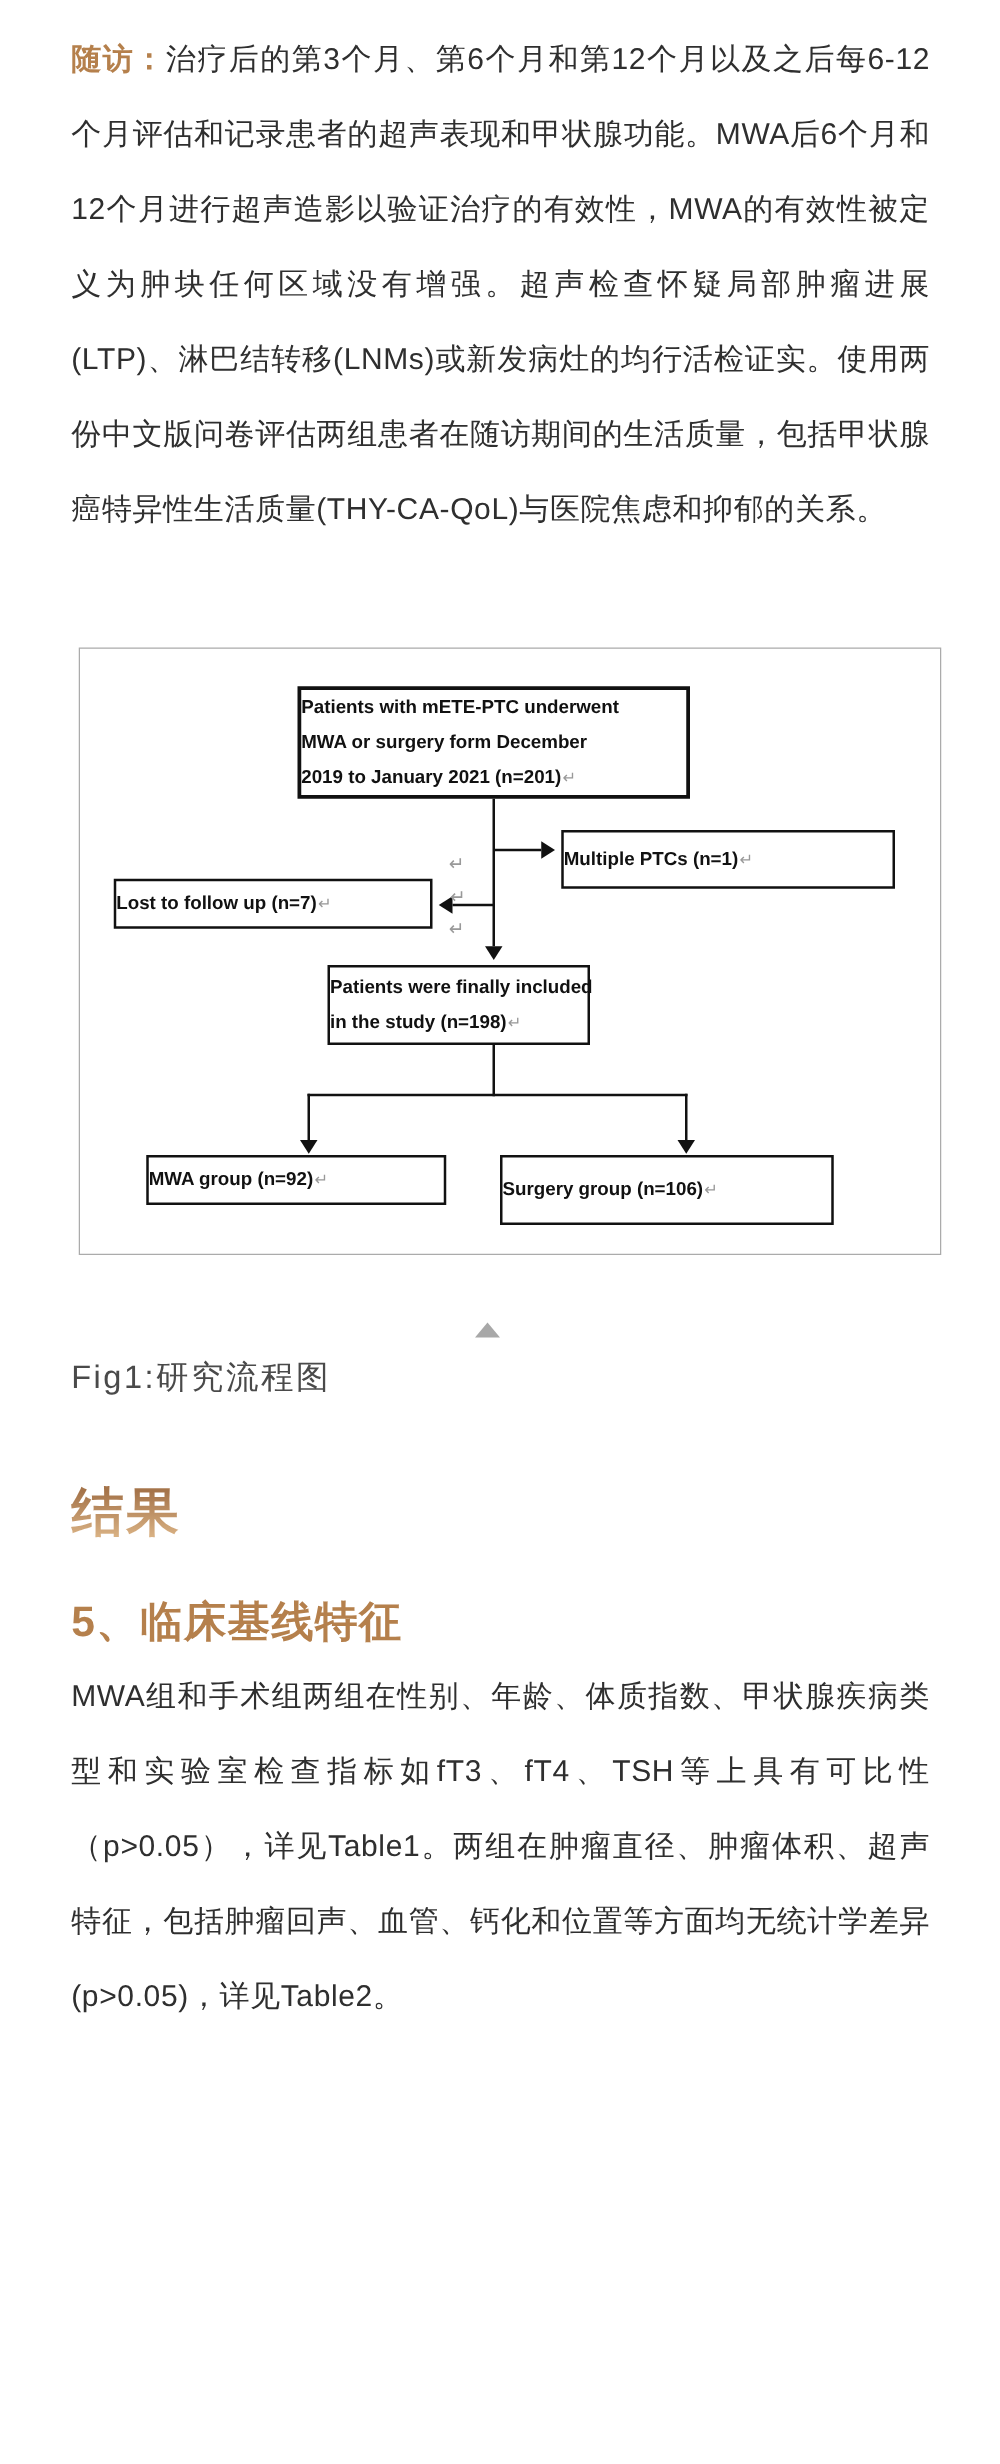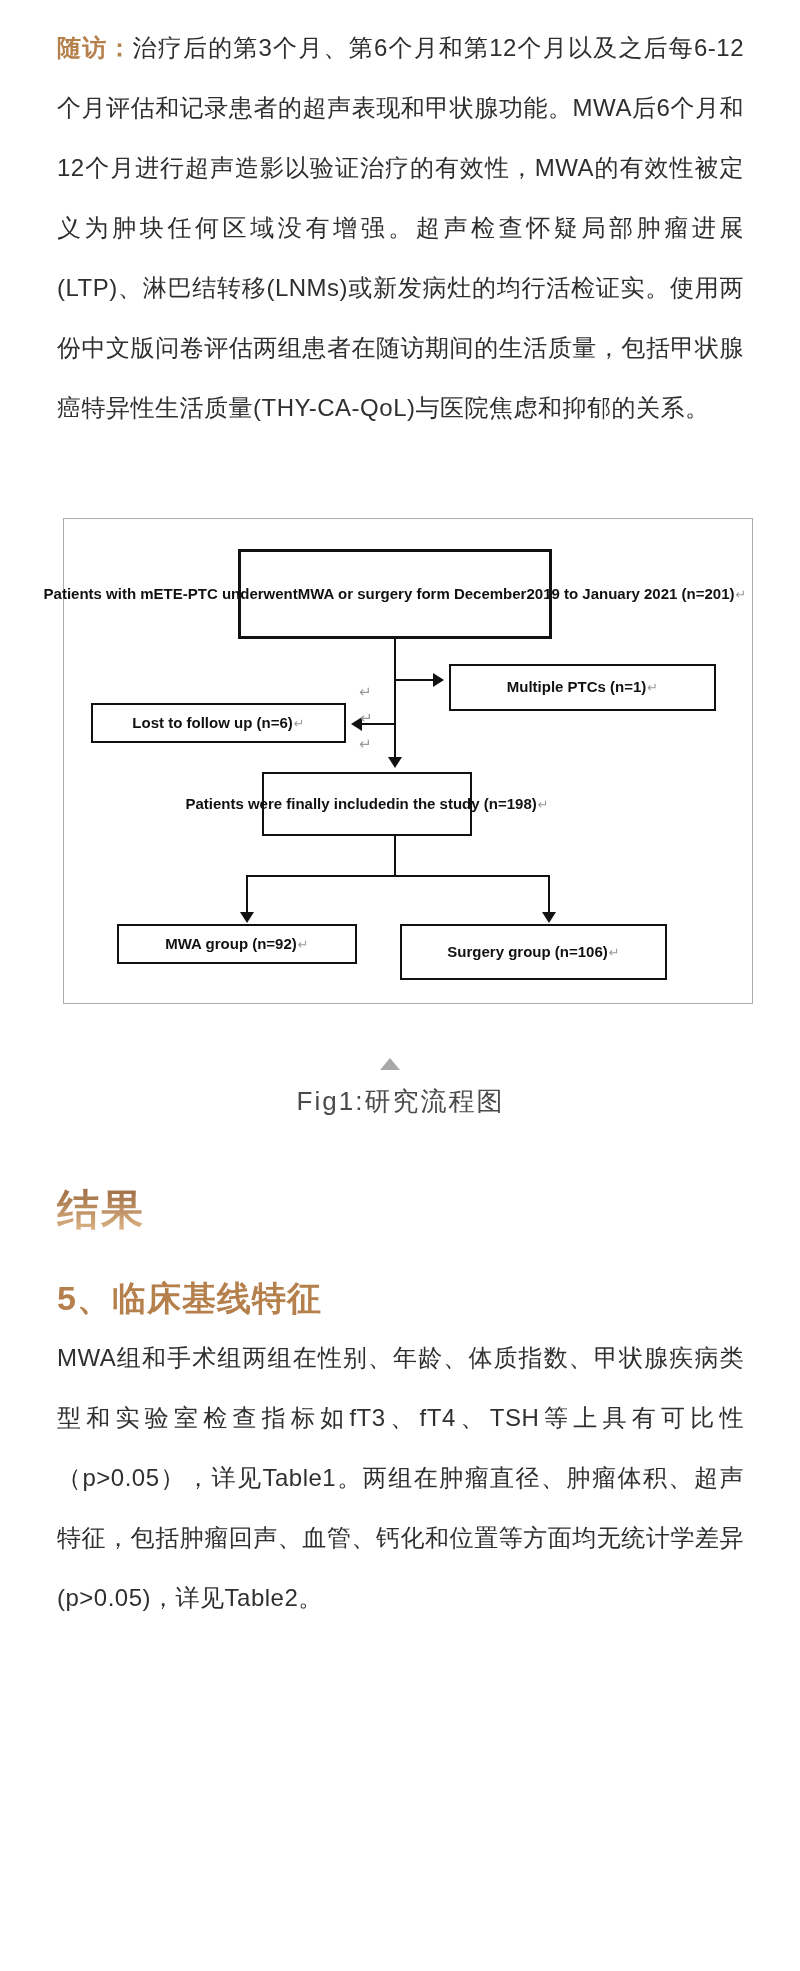--- a/index.html
+++ b/index.html
@@ -20,41 +20,41 @@
   .lead { color: #b5804c; font-weight: 700; }
 
   
   .figure-wrap { margin: 80px 0 0 6px; }
   .flow-container {
     position: relative; width: 690px; height: 486px;
     border: 1px solid #ababab; background: #fff;
   }
   .fbox {
     position: absolute; border: 2px solid #111; background: #fff;
-    display: flex; flex-direction: row; align-items: center; justify-content: center;
+    display: flex; flex-direction: column; align-items: flex-start; justify-content: center;
     font-size: 15px; line-height: 28px; font-weight: 600; color: #111;
     text-align: center; white-space: nowrap;
   }
   .fbox.thick { border-width: 3px; }
   .ret { color: #999; font-weight: 400; font-size: 13px; margin-left: 1px; }
   .ret-float { position: absolute; color: #999; font-size: 15px; line-height: 15px; font-weight: 400; }
   .fline { position: absolute; background: #111; }
   .ahead { position: absolute; width: 0; height: 0; }
   .ahead.down  { border-left: 7px solid transparent; border-right: 7px solid transparent; border-top: 11px solid #111; }
   .ahead.right { border-top: 7px solid transparent; border-bottom: 7px solid transparent; border-left: 11px solid #111; }
   .ahead.left  { border-top: 7px solid transparent; border-bottom: 7px solid transparent; border-right: 11px solid #111; }
 
   
   .caption-arrow {
     width: 0; height: 0; margin: 54px auto 0 auto; position: relative; left: -11px;
     border-left: 10px solid transparent; border-right: 10px solid transparent;
     border-bottom: 12px solid #a8a8a8;
   }
   .figure-caption {
-    margin-top: 14px; text-align: center; font-size: 26px; line-height: 34px;
+    margin-top: 14px; font-size: 26px; line-height: 34px;
     color: #4a4a4a; letter-spacing: 2px; font-weight: 500;
   }
 
   
   .h-results {
     margin-top: 68px; font-family: "DejaVu Serif", "Liberation Serif", serif;
     font-size: 42px; line-height: 48px; font-weight: 700; color: #c3905e;
     letter-spacing: 2px;
   }
   @supports (-webkit-background-clip: text) {
@@ -91,21 +91,21 @@
 
       <div class="fline" style="left:331px; top:160px; width:38px; height:2px;"></div>
       <div class="ahead right" style="left:369px; top:154px;"></div>
       <div class="fbox" style="left:385px; top:145px; width:267px; height:47px;">
         <div><span>Multiple PTCs (n=1)</span><span class="ret">↵</span></div>
       </div>
 
       <div class="fline" style="left:298px; top:204px; width:34px; height:2px;"></div>
       <div class="ahead left" style="left:287px; top:198px;"></div>
       <div class="fbox" style="left:27px; top:184px; width:255px; height:40px;">
-        <div><span>Lost to follow up (n=6)</span><span class="ret">↵</span></div>
+        <div><span>Lost to follow up (n=7)</span><span class="ret">↵</span></div>
       </div>
 
       <span class="ret-float" style="left:295px; top:165px;">↵</span>
       <span class="ret-float" style="left:296px; top:191px;">↵</span>
       <span class="ret-float" style="left:295px; top:217px;">↵</span>
 
       <div class="fbox" style="left:198px; top:253px; width:210px; height:64px;">
         <div>Patients were finally included</div>
         <div><span>in the study (n=198)</span><span class="ret">↵</span></div>
       </div>

